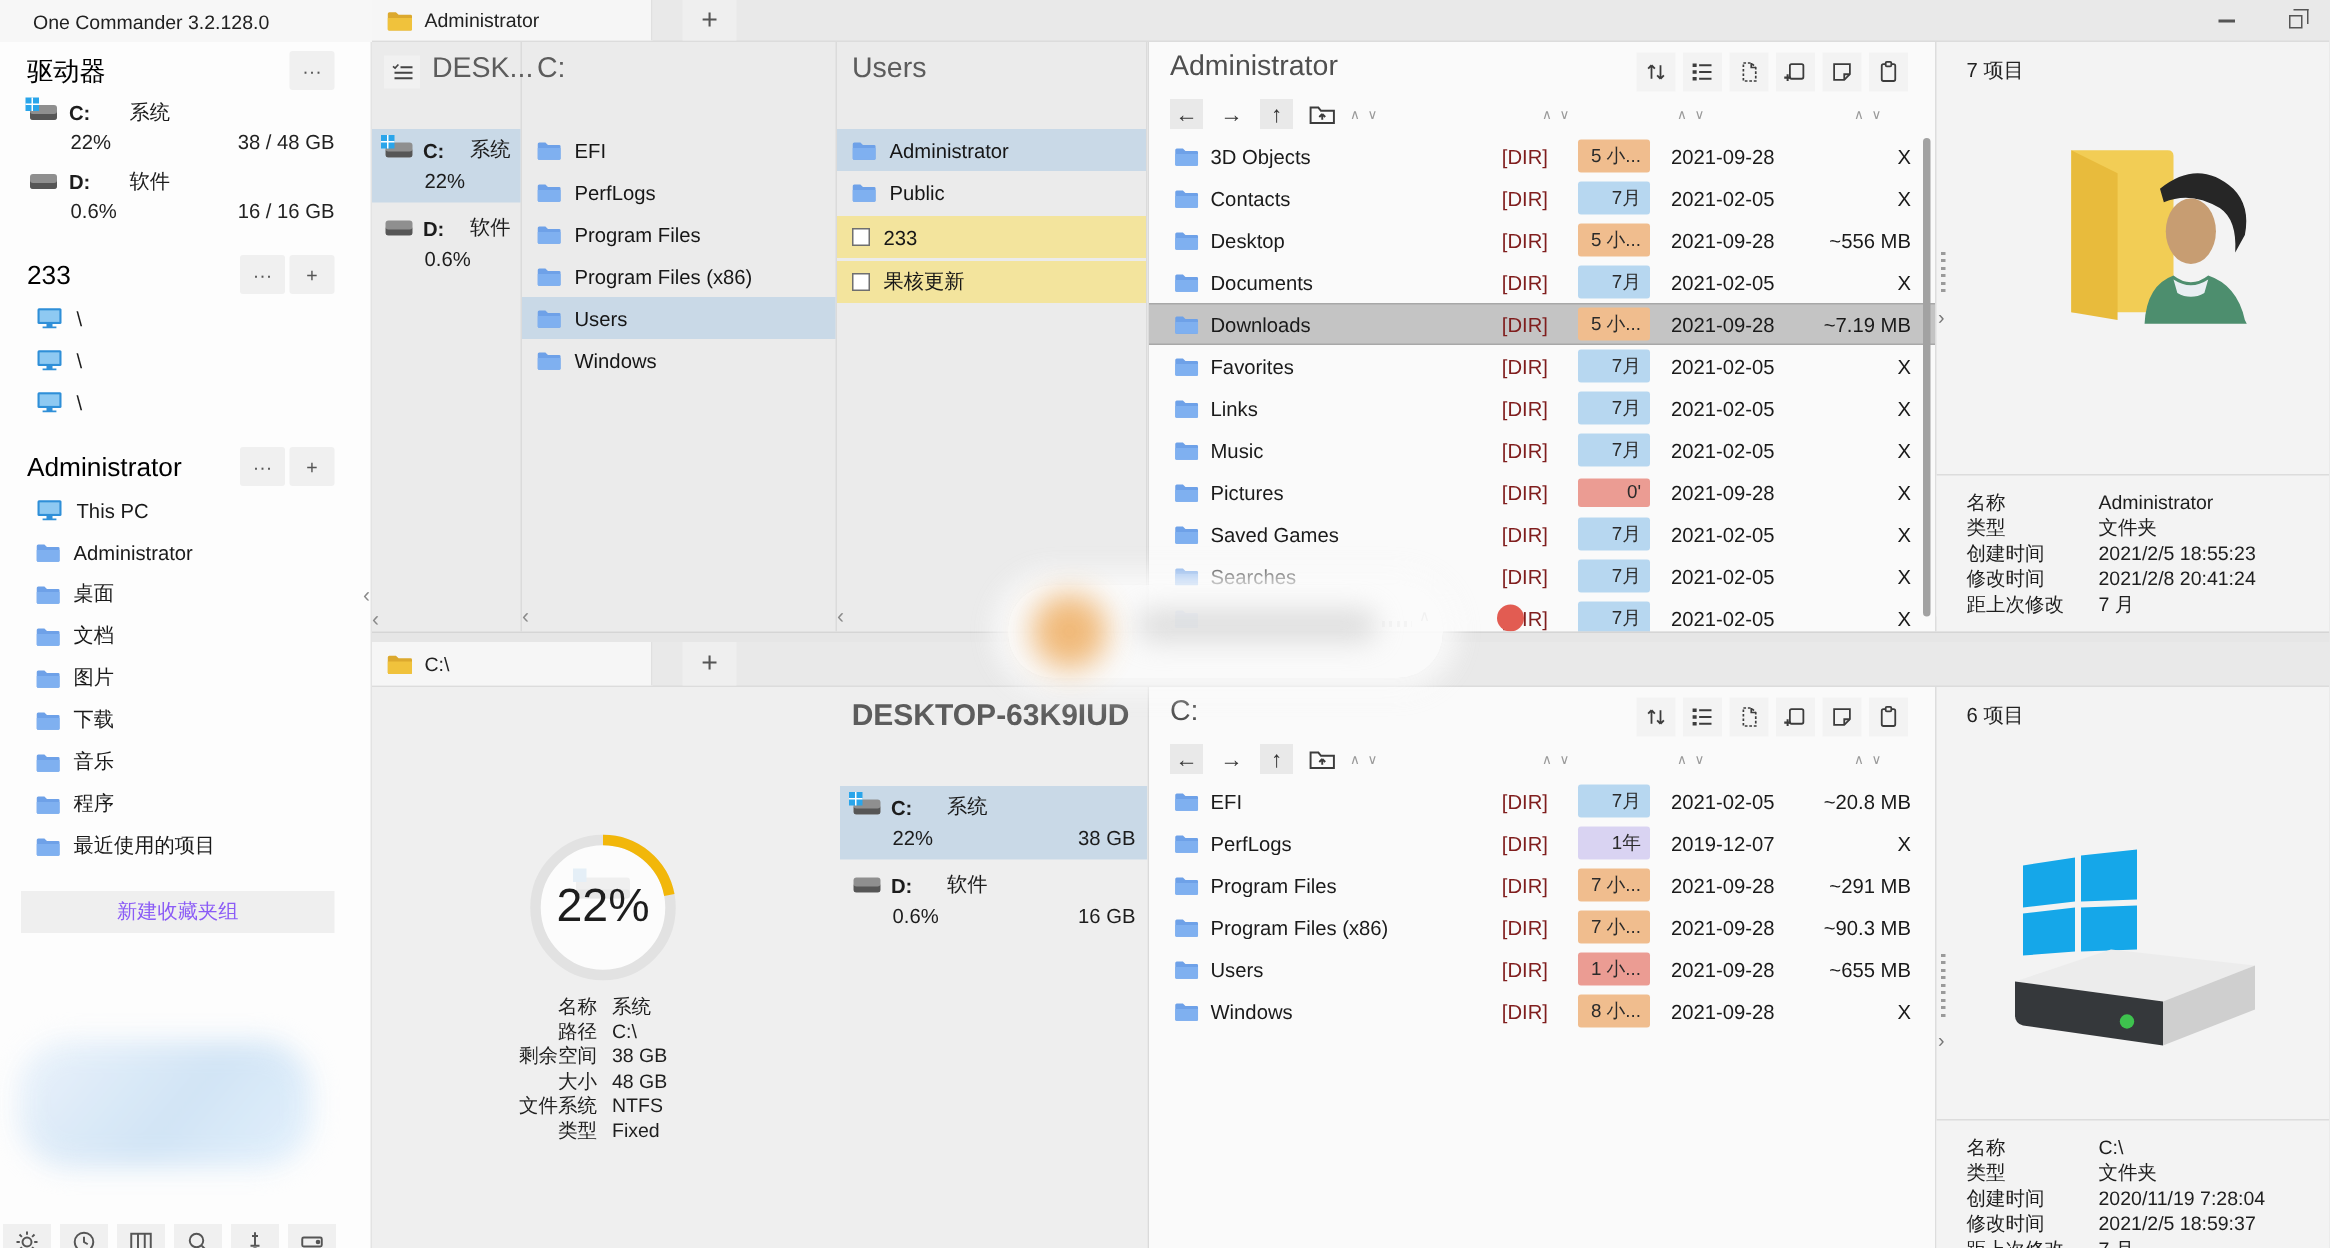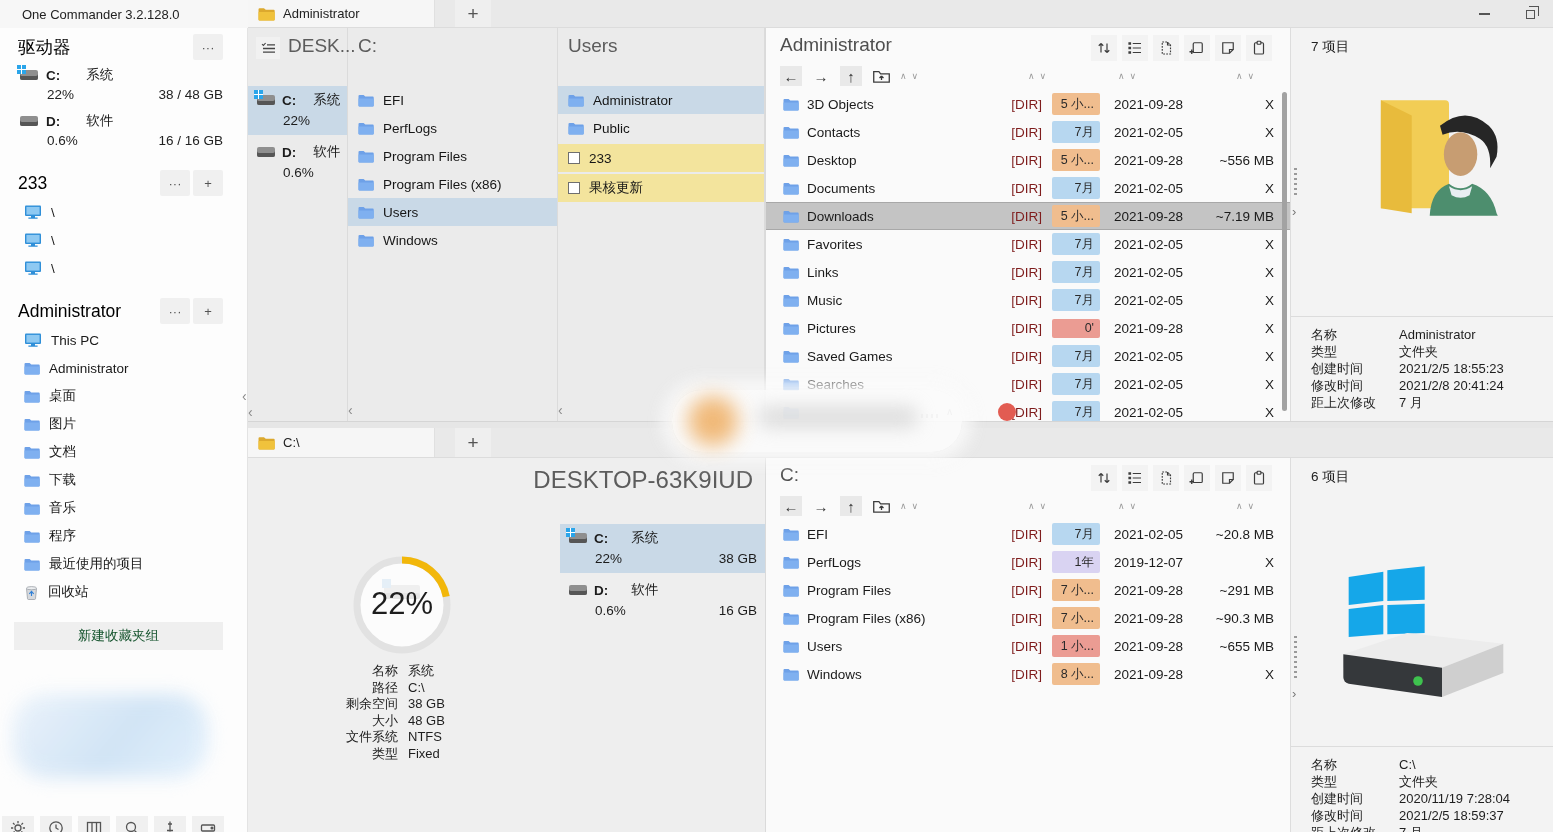--- a/index.html
+++ b/index.html
@@ -38,21 +38,21 @@
   .sdrv-name{margin-left:18px;}
   .sdrv-l2{display:flex;justify-content:space-between;padding-left:27px;font-size:13.5px;
            color:#222;margin-top:3px;}
   .sitem{display:flex;align-items:center;gap:9px;height:28px;padding-left:24px;font-size:13.5px;color:#1a1a1a;}
   .gi{display:inline-flex;flex:none;}
   .sitem .ic{display:none;}
   .sitem.icon-folder .ic-folder{display:inline-flex;}
   .sitem.icon-computer .ic-computer{display:inline-flex;}
   .sitem.icon-recycle .ic-recycle{display:inline-flex;}
   .newgroup{margin:16px 24px 0 14px;height:28px;background:#efefef;display:flex;align-items:center;
-            justify-content:center;font-size:13.5px;color:#14532d;}
+            justify-content:center;font-size:13.5px;color:#8b5cf6;}
   .sb-blur{position:absolute;left:12px;top:666px;width:196px;height:84px;border-radius:34px;
            background:linear-gradient(130deg,#e6f0fa 10%,#cfe3f5 55%,#dfeefb 90%);
            filter:blur(9px);opacity:.95;}
   .sb-tools{position:absolute;left:2px;bottom:-14px;display:flex;gap:6px;}
   .sb-tool{width:32px;height:30px;background:#f0f0f0;display:flex;align-items:flex-start;
            justify-content:center;padding-top:4px;color:#555;}
 
   
   .panes{position:absolute;left:248px;width:1305px;}
   .panes.top{top:28px;height:393px;}
@@ -103,21 +103,21 @@
   .navb{width:22px;height:20px;display:flex;align-items:center;justify-content:center;}
   .navb.boxed{background:#e9e9e9;}
   .sortpair{position:absolute;top:43px;font-size:9px;color:#999;letter-spacing:5px;}
   .rows{position:absolute;left:0;right:0;top:62px;}
   .frow{position:relative;display:flex;align-items:center;height:28px;padding-left:17px;
         font-size:13.5px;color:#1a1a1a;}
   .frow.selected{background:#c4c4c4;box-shadow:inset 0 1px 0 #a8a8a8,inset 0 -1px 0 #a8a8a8;}
   .fic{width:24px;display:flex;}
   .fname{flex:1;white-space:nowrap;overflow:hidden;}
   .ftype{width:46px;text-align:right;color:#7f1d1d;margin-left:12px;}
-  .fage{width:48px;margin-left:10px;padding:2.5px 6px 2.5px 2px;text-align:right;font-size:12.5px;
+  .fage{width:48px;margin-left:20px;padding:2.5px 6px 2.5px 2px;text-align:right;font-size:12.5px;
         border-radius:2px;color:#2b2b2b;}
   .b-or{background:#f0bd8e;} .b-bl{background:#b7d7f0;} .b-rd{background:#eb9c93;} .b-pu{background:#d9d3f2;}
   .fdate{width:88px;margin-left:14px;}
   .fsize{width:72px;text-align:right;margin-right:16px;}
   .gi-reddot{display:none;position:absolute;left:232px;top:5px;width:18px;height:18px;
              border-radius:50%;background:#e25c52;}
   .frow.dot .gi-reddot{display:block;}
   .vscroll{position:absolute;right:3px;top:64px;bottom:10px;width:5px;background:#a2a2a2;border-radius:3px;}
   .hgrip{position:absolute;left:155px;top:386px;width:20px;height:4px;
          background:repeating-linear-gradient(90deg,#999 0 2px,transparent 2px 5px);}
@@ -131,21 +131,21 @@
   .prow{display:flex;font-size:13px;line-height:17px;color:#1e1e1e;}
   .plabel{width:88px;flex:none;}
   .vdots{position:absolute;left:3px;width:3px;
          background:repeating-linear-gradient(#9a9a9a 0 2px,transparent 2px 5px);}
   .pchev{position:absolute;left:1px;font-size:13px;color:#777;}
 
   
   .binfo{position:absolute;left:0;top:0;width:312px;height:100%;background:#efefef;}
   .bhost{position:absolute;left:312px;top:0;width:205px;height:100%;background:#eeeeee;}
   .miller.b{background:#efefef;}
-  .bhost-h{position:absolute;right:12px;top:8px;font-size:24px;color:#5c5c5c;white-space:nowrap;}
+  .bhost-h{position:absolute;right:12px;top:8px;font-size:20px;color:#5c5c5c;white-space:nowrap;font-weight:bold;}
   .bitems{position:absolute;left:0;right:0;top:66px;}
   .gauge-wrap{position:absolute;left:102px;top:95px;width:104px;height:104px;}
   .gauge-pct{position:absolute;left:0;right:0;top:33px;text-align:center;font-size:31px;color:#1d1d1d;}
   .ghostdrv{position:absolute;left:32px;top:24px;opacity:.35;}
   .dprops{position:absolute;left:0;top:205px;width:280px;}
   .dprow{display:flex;font-size:13px;line-height:16.5px;color:#1e1e1e;}
   .dplabel{width:150px;text-align:right;flex:none;color:#222;}
   .dpval{margin-left:10px;}
 
   
@@ -305,32 +305,32 @@
         </div>
 
         <div class="sitem icon-folder">
           <span class="gi ic ic-folder">
             <svg width="16" height="13" viewBox="0 0 16 13">
               <path d="M0.5 2 Q0.5 1 1.5 1 H5.6 L7.3 2.6 H14.8 Q15.7 2.6 15.7 3.5 V11.6 Q15.7 12.5 14.8 12.5 H1.5 Q0.5 12.5 0.5 11.6 Z" fill="#6ea1e8"></path>
               <path d="M0.5 4.6 H15.7 V11.6 Q15.7 12.5 14.8 12.5 H1.5 Q0.5 12.5 0.5 11.6 Z" fill="#7fb0f0"></path>
             </svg>
           </span>
 
-          <span>图片</span>
+          <span>文档</span>
         </div>
 
         <div class="sitem icon-folder">
           <span class="gi ic ic-folder">
             <svg width="16" height="13" viewBox="0 0 16 13">
               <path d="M0.5 2 Q0.5 1 1.5 1 H5.6 L7.3 2.6 H14.8 Q15.7 2.6 15.7 3.5 V11.6 Q15.7 12.5 14.8 12.5 H1.5 Q0.5 12.5 0.5 11.6 Z" fill="#6ea1e8"></path>
               <path d="M0.5 4.6 H15.7 V11.6 Q15.7 12.5 14.8 12.5 H1.5 Q0.5 12.5 0.5 11.6 Z" fill="#7fb0f0"></path>
             </svg>
           </span>
 
-          <span>文档</span>
+          <span>图片</span>
         </div>
 
 
         <div class="sitem icon-folder">
           <span class="gi ic ic-folder">
             <svg width="16" height="13" viewBox="0 0 16 13">
               <path d="M0.5 2 Q0.5 1 1.5 1 H5.6 L7.3 2.6 H14.8 Q15.7 2.6 15.7 3.5 V11.6 Q15.7 12.5 14.8 12.5 H1.5 Q0.5 12.5 0.5 11.6 Z" fill="#6ea1e8"></path>
               <path d="M0.5 4.6 H15.7 V11.6 Q15.7 12.5 14.8 12.5 H1.5 Q0.5 12.5 0.5 11.6 Z" fill="#7fb0f0"></path>
             </svg>
           </span>
@@ -364,31 +364,20 @@
           <span class="gi ic ic-folder">
             <svg width="16" height="13" viewBox="0 0 16 13">
               <path d="M0.5 2 Q0.5 1 1.5 1 H5.6 L7.3 2.6 H14.8 Q15.7 2.6 15.7 3.5 V11.6 Q15.7 12.5 14.8 12.5 H1.5 Q0.5 12.5 0.5 11.6 Z" fill="#6ea1e8"></path>
               <path d="M0.5 4.6 H15.7 V11.6 Q15.7 12.5 14.8 12.5 H1.5 Q0.5 12.5 0.5 11.6 Z" fill="#7fb0f0"></path>
             </svg>
           </span>
 
           <span>最近使用的项目</span>
         </div>
 
-        <div class="sitem icon-recycle">
-
-          <span class="gi ic ic-recycle">
-            <svg width="15" height="16" viewBox="0 0 15 16">
-              <path d="M2.5 4.5h10l-1 10.2a1 1 0 0 1-1 .8H4.5a1 1 0 0 1-1-.8z" fill="#d6d9dd" stroke="#9aa0a6" stroke-width=".8"></path>
-              <ellipse cx="7.5" cy="4.2" rx="5" ry="1.6" fill="#eceef0" stroke="#9aa0a6" stroke-width=".8"></ellipse>
-              <path d="M5.3 9.8l2.2-2.4 2.2 2.4M7.5 7.6v4.4" stroke="#2f7fd6" stroke-width="1.1" fill="none"></path>
-            </svg>
-          </span>
-          <span>回收站</span>
-        </div>
       </div>
 
     <div class="newgroup">新建收藏夹组</div>
     <div class="sb-blur"></div>
 
     <div class="sb-tools">
       <span class="sb-tool">
           <svg width="16" height="16" viewBox="0 0 16 16" fill="none" stroke="#555" stroke-width="1.3">
             <circle cx="8" cy="8" r="3"></circle>
             <path d="M8 1v2.2M8 12.8V15M1 8h2.2M12.8 8H15M3 3l1.6 1.6M11.4 11.4 13 13M13 3l-1.6 1.6M4.6 11.4 3 13"></path>

